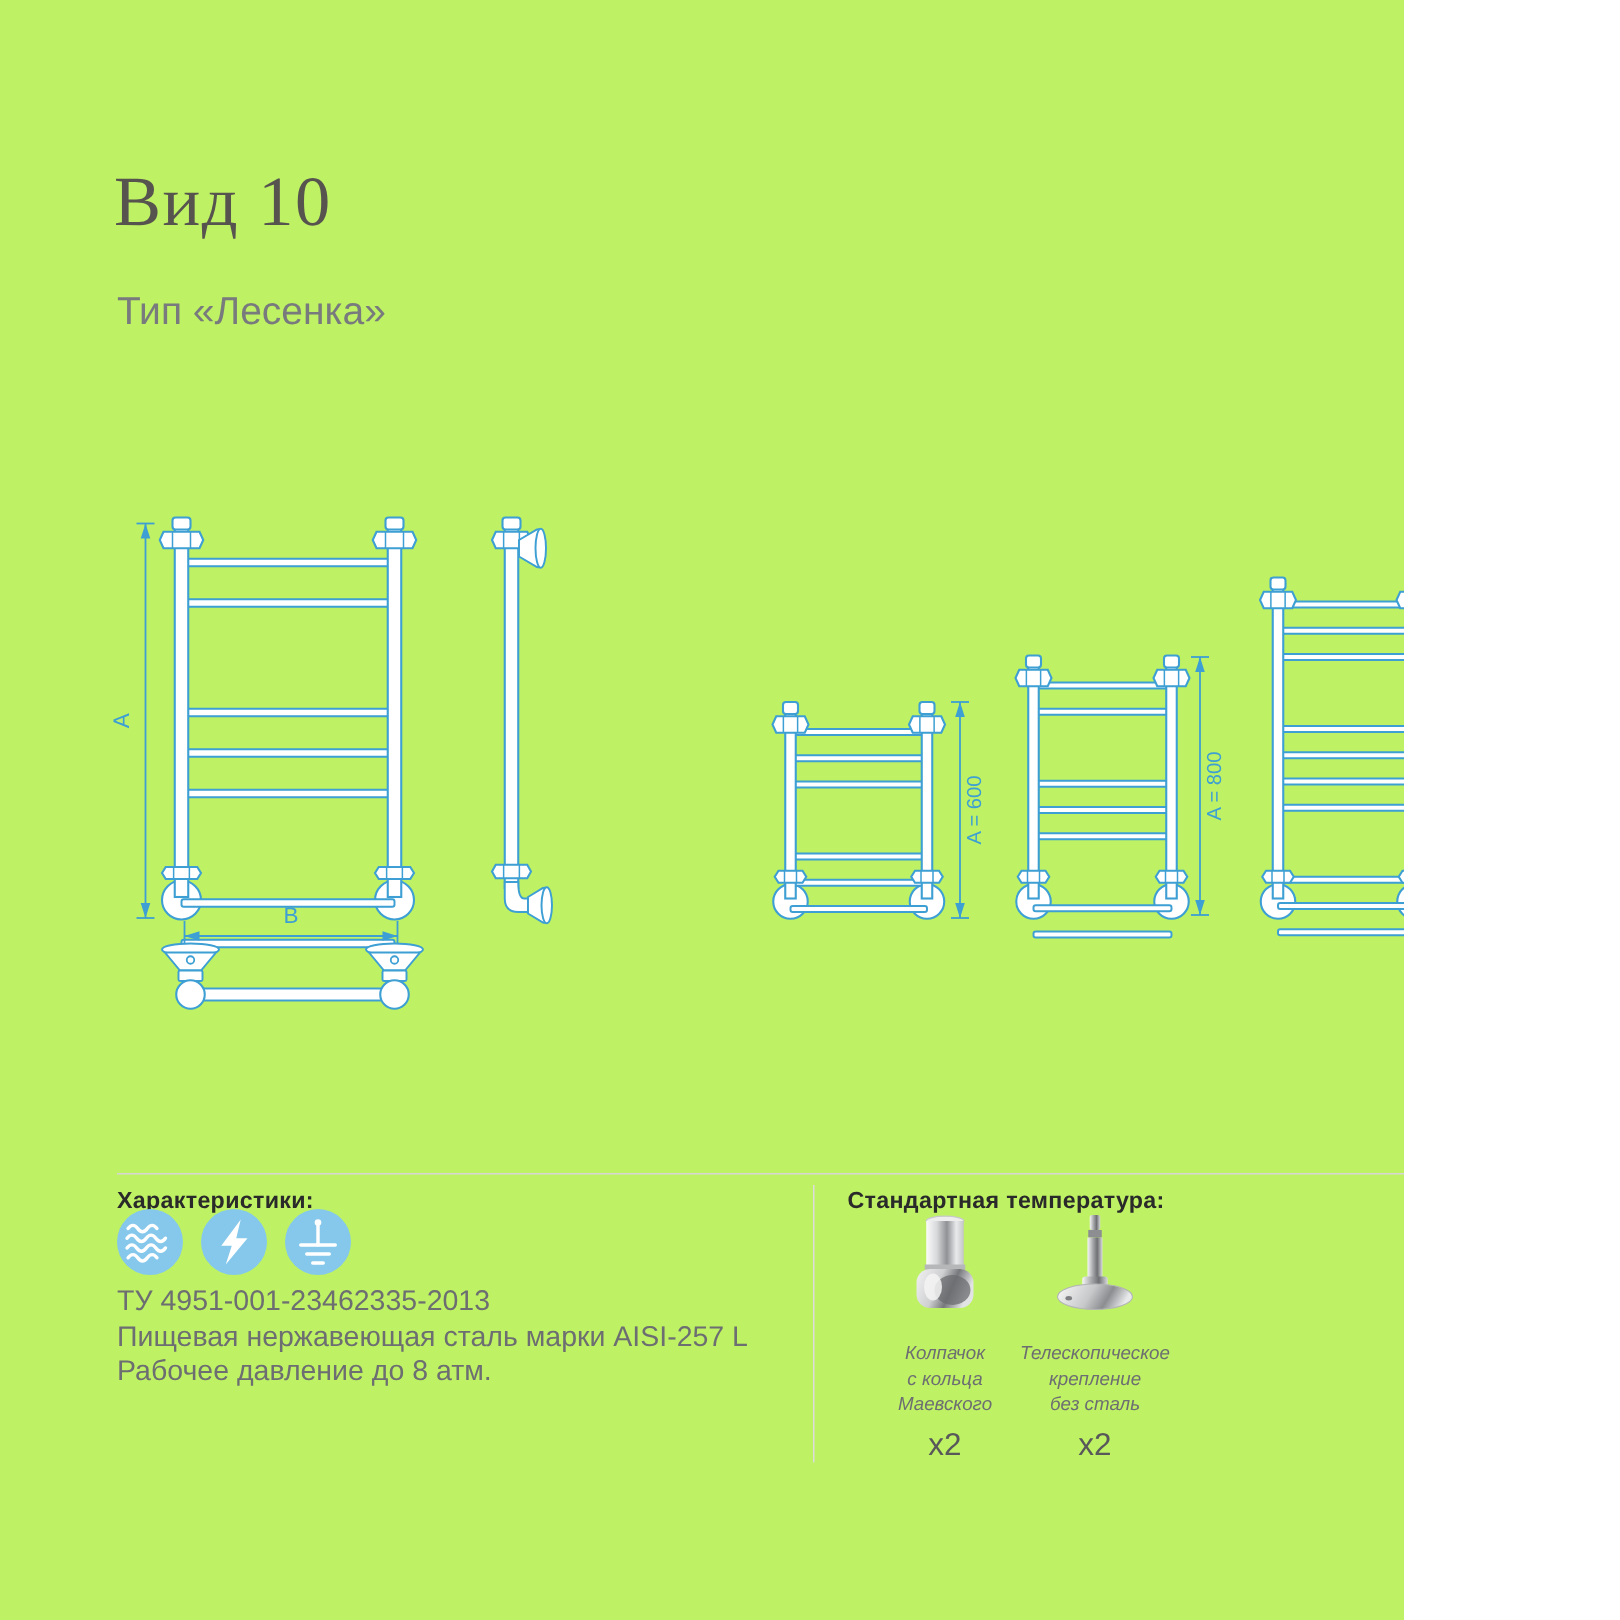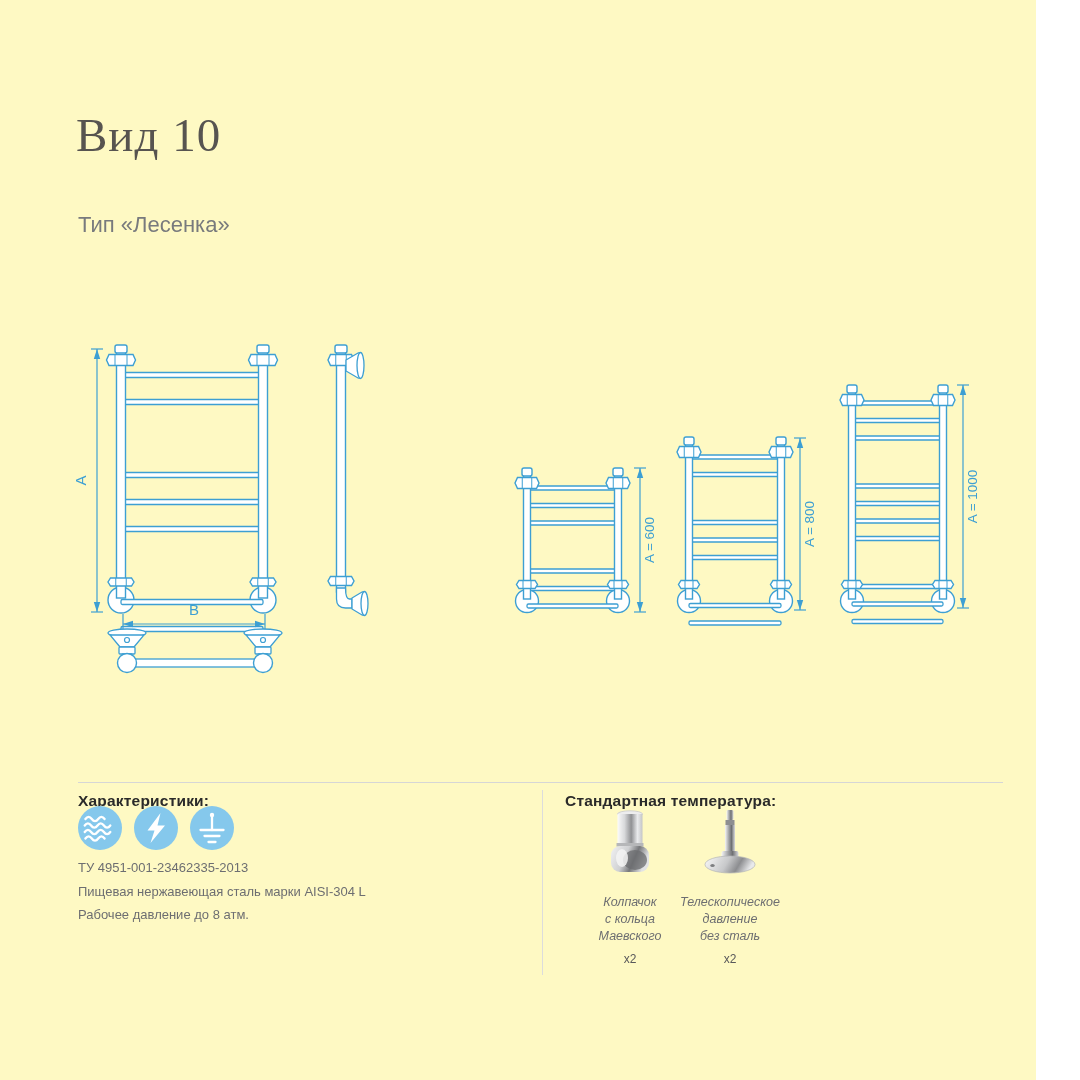--- a/index.html
+++ b/index.html
@@ -1,30 +1,30 @@
 <!DOCTYPE html>
 <html><head>
 <meta charset="utf-8">
 <style>
   html,body{margin:0;padding:0;background:#fff;}
-  .page{position:relative;width:1036px;height:1080px;background:#fef9c3;overflow:hidden;
+  .page{position:relative;width:936px;height:1080px;background:#bef264;overflow:hidden;
         font-family:"Liberation Sans",sans-serif;color:#6d6e71;}
   .abs{position:absolute;}
   .title{left:76px;top:108px;font-family:"Liberation Serif",serif;font-size:47px;
          font-weight:400;color:#575450;letter-spacing:1px;}
-  .subtitle{left:78px;top:212px;font-size:22px;color:#787a7d;text-align:center;}
+  .subtitle{left:78px;top:192px;font-size:26px;color:#787a7d;text-align:center;}
   .sec-header{font-size:15.5px;font-weight:bold;color:#2a2a2a;letter-spacing:.2px;margin-top:40px;}
   .rule{height:1px;background:#d6d6d6;}
   .vdivider{width:1px;background:#dcdcdc;}
   .icon-row{left:78px;top:806px;display:flex;gap:12px;}
-  .spec{left:78px;top:856px;width:470px;font-size:13px;line-height:23.5px;color:#6d6e71;}
+  .spec{left:78px;top:856px;width:470px;font-size:19px;line-height:23.5px;color:#6d6e71;}
   .equip-item{text-align:center;}
   .equip-photo{height:66px;display:flex;align-items:flex-end;justify-content:center;}
   .ilabel{margin-top:18px;font-size:12.5px;font-style:italic;color:#6d6e71;line-height:17px;}
-  .qty{margin-top:7px;font-size:12px;color:#58585a;}
+  .qty{margin-top:7px;font-size:21px;color:#58585a;}
   svg text{font-family:"Liberation Sans",sans-serif;}
 </style>
 </head>
 <body>
 
 <div class="page">
 
   <div class="abs title">Вид 10</div>
   <div class="abs subtitle">Тип «Лесенка»</div>
 
@@ -226,21 +226,21 @@
         <line x1="10.5" y1="24" x2="33.5" y2="24"></line>
         <line x1="14.5" y1="30" x2="29.5" y2="30"></line>
         <line x1="18.5" y1="36" x2="25.5" y2="36"></line>
       </g>
       <circle cx="22" cy="9" r="2.2" fill="#ffffff"></circle>
     </svg>
   </div>
 
   <div class="abs spec">
     <div>ТУ 4951-001-23462335-2013</div>
-    <div>Пищевая нержавеющая сталь марки AISI-304 L</div>
+    <div>Пищевая нержавеющая сталь марки AISI-257 L</div>
     <div>Рабочее давление до 8 атм.</div>
   </div>
 
   <div class="abs sec-header" style="left:565px;top:752px">Стандартная температура:</div>
 
   <div class="abs equip-item" style="left:568px;top:810px;width:124px">
     <div class="equip-photo">
       <svg width="56" height="68" viewBox="0 0 56 68">
         <defs>
           <linearGradient id="cg1" x1="0" y1="0" x2="1" y2="0">
@@ -293,19 +293,19 @@
         <rect x="31.5" y="2" width="7" height="10" rx="1.5" fill="url(#tg1)"></rect>
         <rect x="30.5" y="12" width="9" height="5" fill="#8d8e91"></rect>
         <rect x="30" y="17" width="10" height="28" fill="url(#tg1)"></rect>
         <rect x="26.5" y="43" width="17" height="8" rx="2" fill="url(#tg1)"></rect>
         <ellipse cx="35" cy="56.5" rx="25" ry="8.5" fill="url(#tg2)" stroke="#b3b4b6" stroke-width="0.7"></ellipse>
         <ellipse cx="17.5" cy="57.5" rx="2.2" ry="1.5" fill="#7e7f82"></ellipse>
       </svg>
     </div>
     <div class="ilabel">
       <div>Телескопическое</div>
-      <div>давление</div>
+      <div>крепление</div>
       <div>без сталь</div>
     </div>
     <div class="qty">x2</div>
   </div>
 
 </div>
 
 </body></html>

